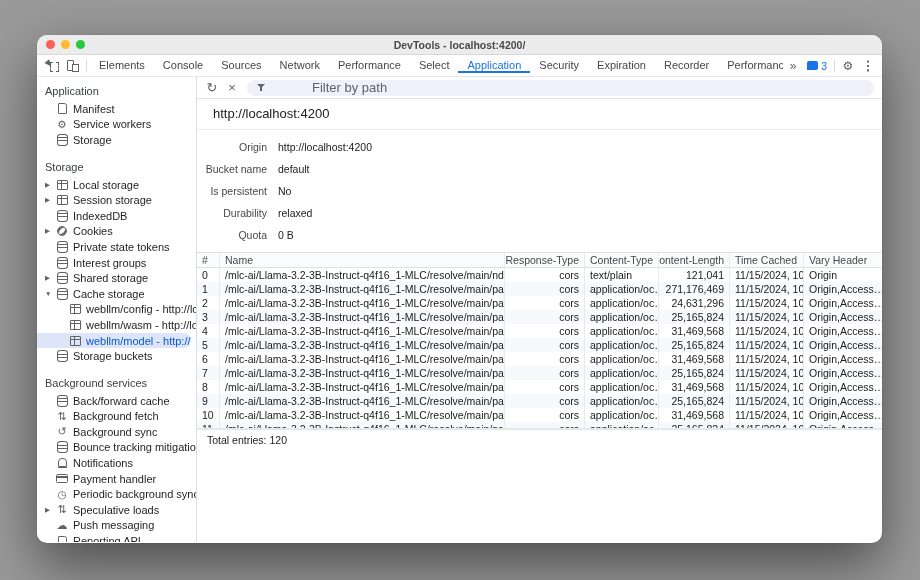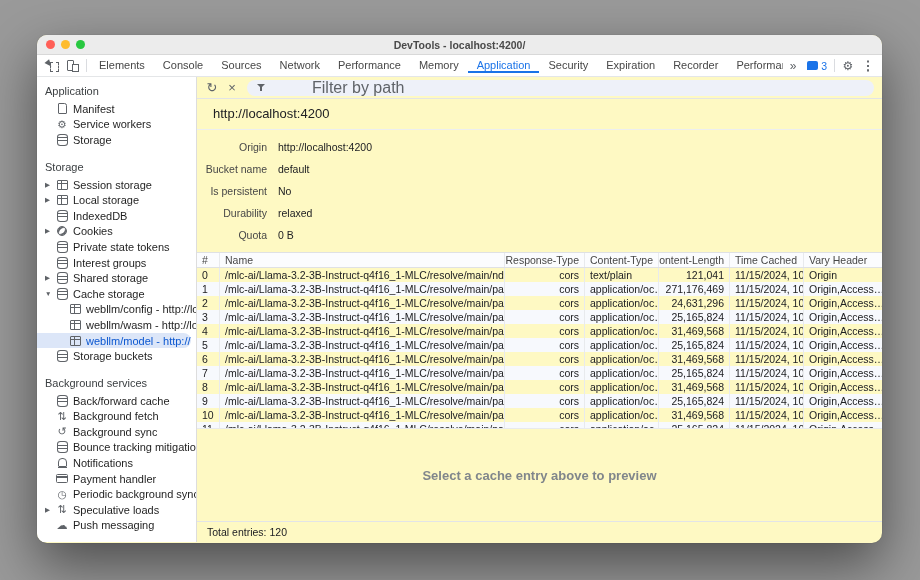--- a/index.html
+++ b/index.html
@@ -1,20 +1,20 @@
 <!DOCTYPE html>
 <html><head>
 <meta charset="utf-8">
 <style>
   * { margin:0; padding:0; box-sizing:border-box; }
   html,body { width:920px; height:580px; overflow:hidden; }
   body { background:#9a9a9a; font-family:"Liberation Sans", sans-serif; }
 
   .window { position:absolute; left:37px; top:35px; width:845px; height:508px;
-    background:#fef9c3; border-radius:10px; overflow:hidden;
+    background:#ffffff; border-radius:10px; overflow:hidden;
     box-shadow:0 22px 55px rgba(0,0,0,.5), 0 0 1px rgba(0,0,0,.35); }
 
   
   .titlebar { height:20px; background:#ececec; border-bottom:1px solid #d8d8d8;
     display:flex; align-items:center; position:relative; }
   .traffic { display:flex; gap:6px; padding-left:9px; }
   .tl { width:9px; height:9px; border-radius:50%; display:inline-block; }
   .tl.red{ background:#ff5f57;} .tl.yellow{ background:#febc2e;} .tl.green{ background:#28c840;}
   .title { position:absolute; left:0; right:0; text-align:center; font-size:10.5px;
     font-weight:bold; color:#4a4a4a; pointer-events:none; }
@@ -94,21 +94,21 @@
 
   
   .toolbar { height:22px; flex:none; display:flex; align-items:center; gap:2px;
     padding:0 8px 0 6px; border-bottom:1px solid #e2e4e7; }
   .tbtn { display:inline-flex; align-items:center; justify-content:center; width:18px; height:18px;
     color:#5f6368; flex:none; cursor:default; }
   .tbtn.refresh { font-size:13px; }
   .tbtn.close { font-size:13px; }
   .filterpill { flex:1; height:16px; background:#eef1f9; border-radius:8px; border:none;
     display:flex; align-items:center; gap:5px; padding:0 8px; margin-left:4px; }
-  .filterpill input { border:none; outline:none; background:transparent; font-size:16px;
+  .filterpill input { border:none; outline:none; background:transparent; font-size:13px;
     color:#5f6368; width:100%; font-family:"Liberation Sans", sans-serif;padding-left:40px; }
   .filterpill input::placeholder { color:#5f6368; opacity:1; }
 
   
   .origin-head { flex:none; font-size:13px; color:#202124; padding:7px 16px 8px;
     border-bottom:1px solid #eceef0; }
   .meta { flex:none; padding:6px 0 6px 0; }
   .meta-row { display:flex; align-items:center; height:22px; font-size:10.5px; }
   .meta-label { width:62px; text-align:right; color:#474747; flex:none; margin-left:8px; }
   .meta-value { margin-left:11px; color:#202124; }
@@ -163,21 +163,21 @@
         <span class="tab">
           <span>Sources</span>
         </span>
         <span class="tab">
           <span>Network</span>
         </span>
         <span class="tab">
           <span>Performance</span>
         </span>
         <span class="tab">
-          <span>Memory</span>
+          <span>Select</span>
         </span>
         <span class="tab active">
           <span>Application</span>
         </span>
         <span class="tab">
           <span>Security</span>
         </span>
         <span class="tab">
           <span>Expiration</span>
         </span>
@@ -216,26 +216,26 @@
             <span class="exp"></span>
             <span class="icn icon-database"></span>
             <span class="lbl">Storage</span>
           </div>
         </div>
         <div class="section">
           <div class="sec-head">Storage</div>
           <div class="item">
             <span class="exp">▶</span>
             <span class="icn icon-table"></span>
-            <span class="lbl">Session storage</span>
+            <span class="lbl">Local storage</span>
           </div>
           <div class="item">
             <span class="exp">▶</span>
             <span class="icn icon-table"></span>
-            <span class="lbl">Local storage</span>
+            <span class="lbl">Session storage</span>
           </div>
           <div class="item">
             <span class="exp"></span>
             <span class="icn icon-database"></span>
             <span class="lbl">IndexedDB</span>
           </div>
           <div class="item">
             <span class="exp">▶</span>
             <span class="icn icon-cookie"></span>
             <span class="lbl">Cookies</span>
@@ -320,20 +320,25 @@
           </div>
           <div class="item">
             <span class="exp">▶</span>
             <span class="icn icon-updown"></span>
             <span class="lbl">Speculative loads</span>
           </div>
           <div class="item">
             <span class="exp"></span>
             <span class="icn icon-cloud"></span>
             <span class="lbl">Push messaging</span>
+          </div>
+          <div class="item">
+            <span class="exp"></span>
+            <span class="icn icon-document"></span>
+            <span class="lbl">Reporting API</span>
           </div>
         </div>
       </div>
 
     <div class="main">
       <div class="toolbar">
         <span class="tbtn refresh">↻</span>
         <span class="tbtn close">×</span>
         <div class="filterpill">
           <span class="icn icon-filter"></span>
@@ -481,20 +486,17 @@
               <span class="gcell" style="flex: 1 1 0%; min-width: 0px;">/mlc-ai/Llama-3.2-3B-Instruct-q4f16_1-MLC/resolve/main/params_s…</span>
               <span class="gcell r" style="width: 80px; flex: 0 0 auto;">cors</span>
               <span class="gcell" style="width: 74px; flex: 0 0 auto;">application/oc…</span>
               <span class="gcell r" style="width: 71px; flex: 0 0 auto;">25,165,824</span>
               <span class="gcell" style="width: 74px; flex: 0 0 auto;">11/15/2024, 10…</span>
               <span class="gcell" style="width: 79px; flex: 0 0 auto;">Origin,Access…</span>
             </div>
           </div>
       </div>
 
-      <div class="preview">
-        <span>Select a cache entry above to preview</span>
-      </div>
 
       <div class="statusbar">Total entries: 120</div>
     </div>
   </div>
 </div>
 
 </body></html>

